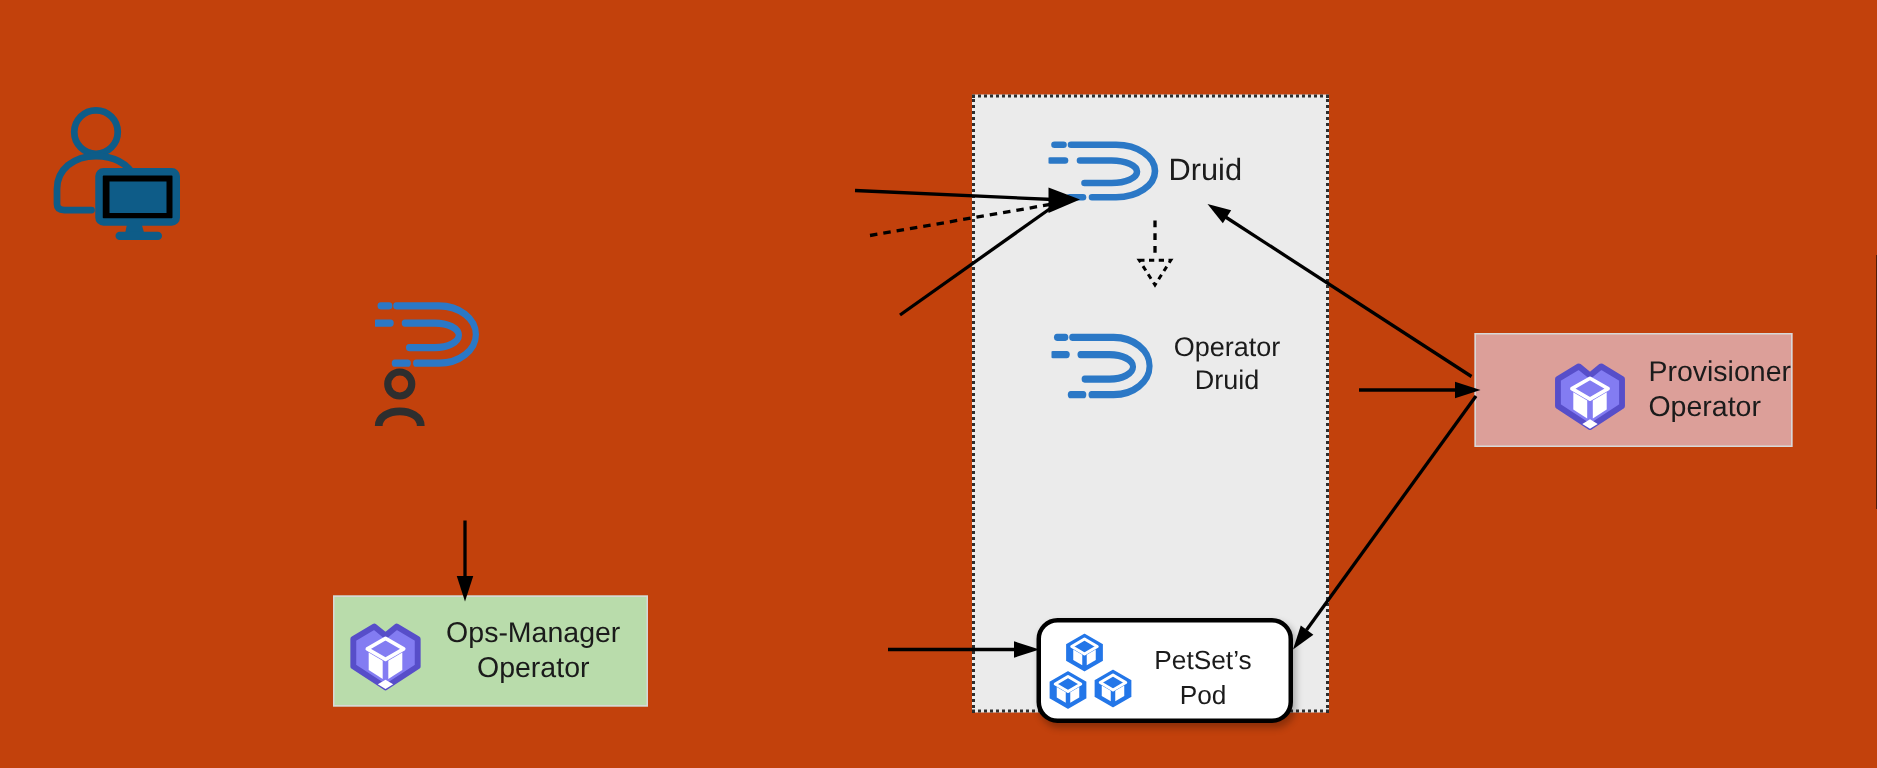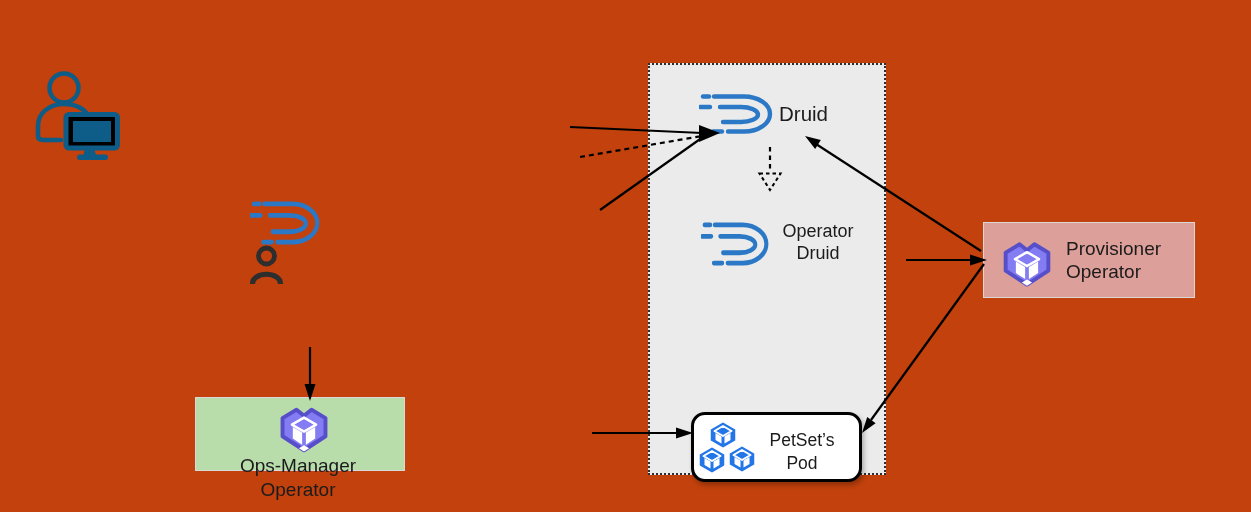--- a/index.html
+++ b/index.html
@@ -3,23 +3,23 @@
 <meta charset="utf-8">
 <style>
   html,body{margin:0;padding:0;background:#000;}
   .canvas{position:relative;width:1251px;height:512px;background:#c2410c;overflow:hidden;
           font-family:"Liberation Sans", sans-serif;color:#1b1b1b;}
   .abs{position:absolute;}
   .gray-panel{left:648px;top:63px;width:238px;height:412px;background:#ebebeb;
               border:2px dotted #2e2e2e;box-sizing:border-box;}
   .op-box{height:76px;box-sizing:border-box;border:1px solid #d8d8d8;display:flex;align-items:center;}
   .op-box .optext{font-size:19px;line-height:23.5px;}
-  .green-box{left:195px;top:397px;width:210px;height:74px;background:#b9dcab;flex-direction:column;}
+  .green-box{left:222px;top:397px;width:210px;height:74px;background:#b9dcab;}
   .green-box .optext{flex:1;text-align:center;margin-left:2px;margin-right:6px;}
-  .pink-box{left:983px;top:222px;width:212px;background:#dc9f99;}
+  .pink-box{left:983px;top:222px;width:212px;background:#dc9f99;justify-content:flex-end;}
   .pink-box .optext{text-align:left;margin-left:13px;}
   .op-icon{flex:0 0 auto;margin-left:7px;}
   .petset-box{left:691px;top:412px;width:171px;height:70px;background:#fff;border:3px solid #000;
               border-radius:14px;box-sizing:border-box;box-shadow:2px 3px 5px rgba(0,0,0,0.28);}
   .druid-label{left:779px;top:102px;font-size:20.5px;color:#1c1c1c;}
   .updated-label{left:768px;top:221px;width:100px;text-align:center;font-size:18px;line-height:21.5px;}
   .petset-label{left:57px;top:14px;width:102px;text-align:center;font-size:17.5px;line-height:22.5px;}
   .overlay{left:0;top:0;pointer-events:none;}
   .nosel{user-select:none;}
 </style>

